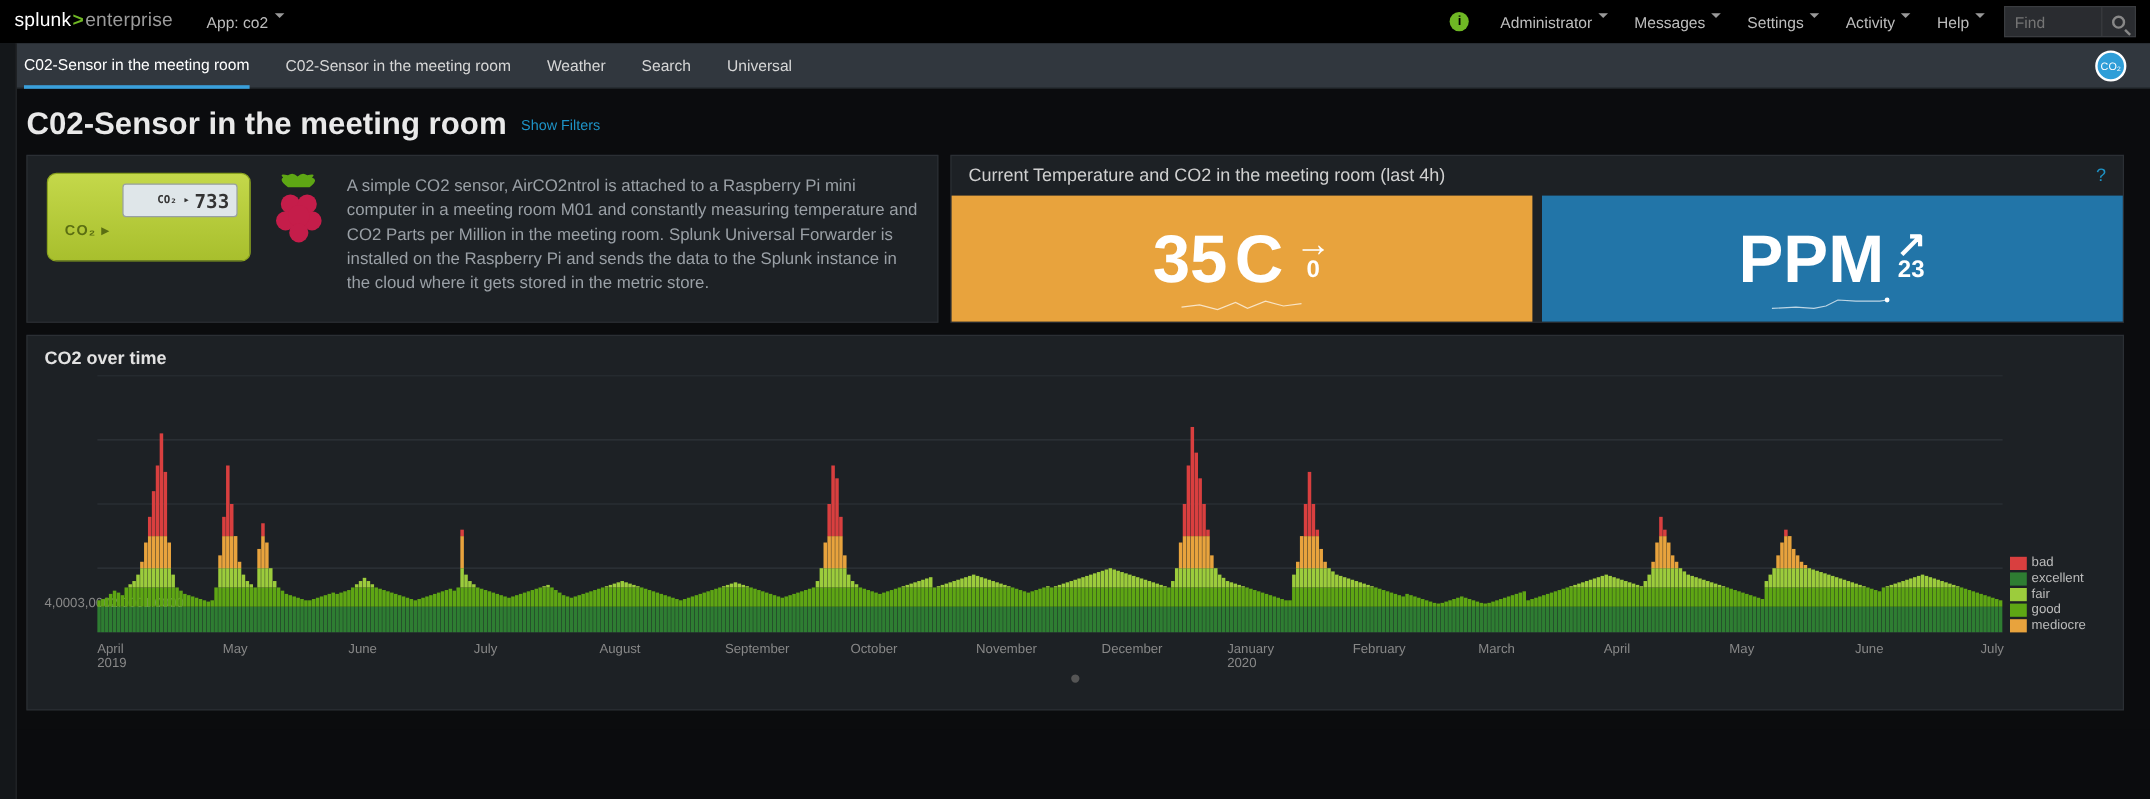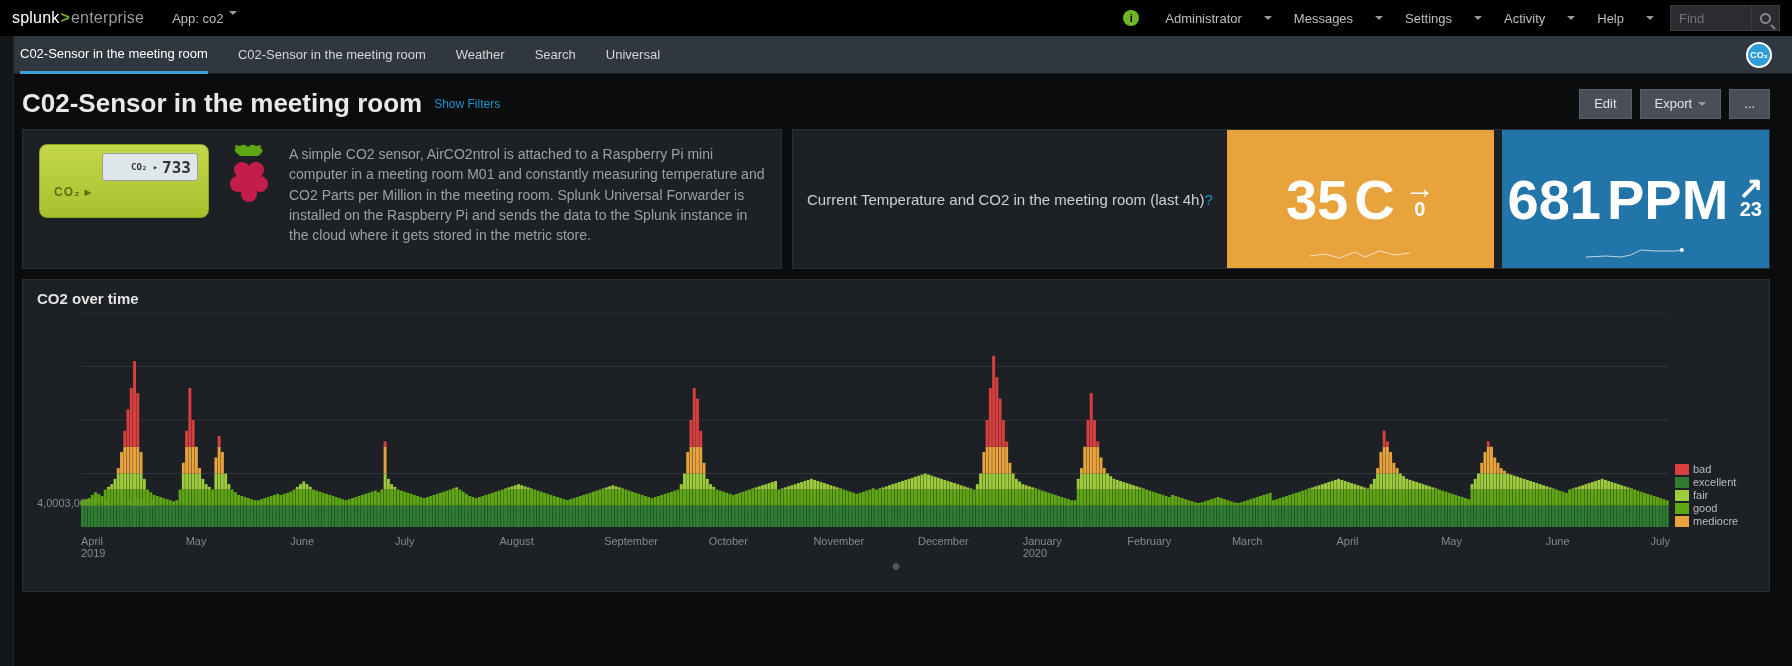--- a/index.html
+++ b/index.html
@@ -6,54 +6,54 @@
 *{box-sizing:border-box}
 
 
 .topbar{height:36px;background:#000;display:flex;align-items:center;padding:16px 12px;color:#bdbdbd}
 .logo{font-weight:400;font-size:16px;letter-spacing:.2px;color:#fff}
 .logo .gt{color:#6fb824;font-weight:700;margin:0 1px}
 .logo .ent{color:#9a9a9a}
 .appsel{margin-left:28px;color:#bdbdbd;cursor:pointer;display:flex;align-items:flex-start;gap:6px}
 .spacer{flex:1}
 .tmenu{display:flex;align-items:center;gap:22px}
-.tmenu .mi{cursor:pointer;display:flex;align-items:center;gap:22px;color:#bdbdbd}
+.tmenu .mi{cursor:pointer;display:flex;align-items:flex-start;gap:5px;color:#bdbdbd}
 .caret{width:0;height:0;border-left:4px solid transparent;border-right:4px solid transparent;border-top:4px solid #9a9a9a;display:inline-block}
 .info-i{width:16px;height:16px;border-radius:50%;background:#6fb824;color:#000;font-weight:700;font-size:11px;display:flex;align-items:center;justify-content:center;margin-right:4px}
 .search-top{margin-left:16px;display:flex;align-items:center;background:#2a2c30;border:1px solid #3a3c40;height:26px}
 .search-top input{background:transparent;border:0;color:#bdbdbd;padding:0 8px;width:80px;height:24px;outline:none;font-size:13px}
 .search-top .sbtn{width:28px;height:24px;display:flex;align-items:center;justify-content:center;border-left:1px solid #3a3c40;cursor:pointer}
 .mag{width:11px;height:11px;border:2px solid #888;border-radius:50%;position:relative}
 .mag:after{content:"";position:absolute;width:2px;height:6px;background:#888;transform:rotate(-45deg);left:10px;top:9px}
 
 
 .navbar{height:38px;background:#31373e;display:flex;align-items:center;padding:0 20px;gap:30px;border-bottom:1px solid #1b1e22}
 .navbar .tab{color:#d6d6d6;cursor:pointer;height:38px;display:flex;align-items:center}
 .navbar .tab.active{color:#fff;border-bottom:3px solid #3aa0db;font-weight:400}
-.navbar .co2badge{margin-left:auto;width:26px;height:26px;border-radius:50%;background:#2f9ed8;border:2px solid #fff;display:flex;align-items:center;justify-content:center;color:#fff;font-size:9px;font-weight:700}
+.navbar .co2badge{margin-left:auto;width:26px;height:26px;border-radius:50%;background:#2f9ed8;border:2px solid #fff;display:flex;align-items:center;justify-content:center;color:#fff;font-size:9px;font-weight:400}
 
 
 .titlerow{display:flex;align-items:center;padding:14px 22px 10px 22px}
 .titlerow h1{margin:0;color:#e9e9e9;font-size:26px;font-weight:600}
 .showf{margin-left:12px;color:#1e93c6;font-size:12px;cursor:pointer}
 .titlerow .right{margin-left:auto;display:flex;gap:8px}
 .btn{background:#4a4f57;border:1px solid #5a5f67;color:#e2e2e2;height:30px;padding:0 14px;display:flex;align-items:center;gap:6px;cursor:pointer;font-size:13px}
 
 
 .row1{display:flex;gap:10px;padding:0 22px}
 .panel{background:#1d2125;border:1px solid #2b2f34}
 .descpanel{flex:0 0 760px;padding:14px 16px;display:flex;gap:14px;align-items:flex-start;min-height:140px}
 .sensorbox{width:170px;height:74px;background:linear-gradient(#c4d84a,#a8bf2d);border-radius:8px;position:relative;border:1px solid #8aa31f;flex:none}
 .sensorbox .lcd{position:absolute;right:10px;top:8px;width:96px;height:28px;background:#dfe6e9;border-radius:3px;border:1px solid #98a0a4;display:flex;align-items:center;justify-content:flex-end;padding-right:6px;font-family:monospace;font-weight:700;font-size:16px;color:#333}
 .sensorbox .co2lbl{position:absolute;left:14px;top:40px;font-size:12px;color:#5a6e12;font-weight:700;letter-spacing:1px}
 .rasp{width:52px;flex:none;text-align:center}
 .rasp svg{width:50px;height:64px}
 .desc-text{color:#9aa0a6;font-size:14px;line-height:1.45}
 
-.kpis{flex:1;min-height:140px;display:flex;flex-direction:row}
+.kpis{flex:1;min-height:140px;display:flex;flex-direction:column}
 .kpis .hd{padding:8px 14px;color:#d0d0d0;font-size:15px;display:flex;align-items:center}
 .kpis .hd .q{margin-left:auto;color:#1e93c6;cursor:pointer}
 .kpis .tiles{flex:1;display:flex;gap:8px;padding:0 0 0 0}
 .tile{flex:1;position:relative;display:flex;align-items:center;justify-content:center;color:#fff}
 .tile.temp{background:#e8a33d}
 .tile.co2v{background:#2275a8}
 .bignum{font-size:56px;font-weight:700;display:flex;align-items:center;gap:6px}
 .unit{font-size:56px;font-weight:700}
 .trend{display:flex;flex-direction:column;align-items:center;margin-left:4px;font-size:20px;font-weight:700}
 .arrow-r{font-size:30px;line-height:20px}
@@ -124,28 +124,20 @@
   <span class="tab">C02-Sensor in the meeting room</span>
   <span class="tab">Weather</span>
   <span class="tab">Search</span>
   <span class="tab">Universal</span>
   <span class="co2badge">CO₂</span>
 </div>
 
 <div class="titlerow">
   <h1>C02-Sensor in the meeting room</h1>
   <span class="showf">Show Filters</span>
-  <div class="right">
-    <div class="btn">Edit</div>
-    <div class="btn">
-        <span>Export</span>
-        <span class="caret"></span>
-      </div>
-    <div class="btn">...</div>
-  </div>
 </div>
 
 <div class="row1">
   <div class="panel descpanel">
     <div class="sensorbox">
       <div class="lcd">
           <span style="font-size:9px;margin-right:4px">CO₂ ▸</span>
           <span>733</span>
         </div>
       <div class="co2lbl">CO₂ ▸</div>
@@ -182,21 +174,20 @@
               <span class="arrow-r">→</span>
               <span>0</span>
             </span>
         </span>
         <svg class="spark" viewBox="0 0 100 20">
             <polyline points="0,14 15,12 30,16 45,10 55,15 70,9 85,13 100,11" fill="none" stroke="#fff" stroke-width="1" opacity=".7"></polyline>
           </svg>
       </div>
       <div class="tile co2v">
         <span class="bignum">
-          <span>681</span>
           <span class="unit">PPM</span>
           <span class="trend">
               <span class="arrow-ur">↗</span>
               <span>23</span>
             </span>
         </span>
         <svg class="spark" viewBox="0 0 100 20">
             <polyline points="0,15 20,14 35,15 45,13 55,8 70,9 80,9 90,9 96,8" fill="none" stroke="#fff" stroke-width="1" opacity=".7"></polyline>
             <circle cx="96" cy="8" r="2" fill="#fff"></circle>
           </svg>

